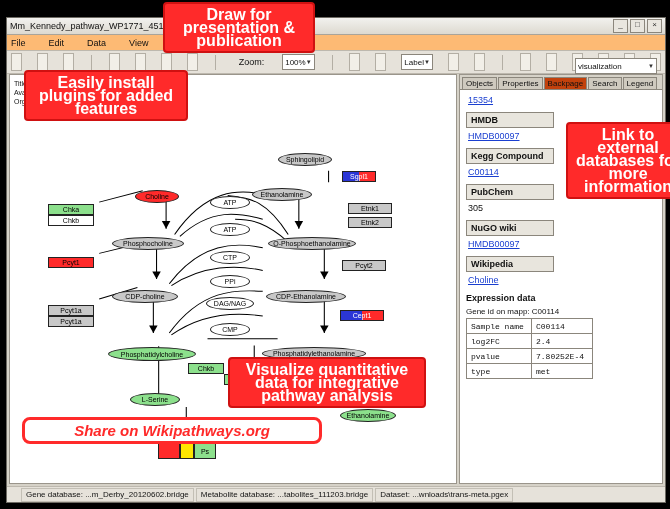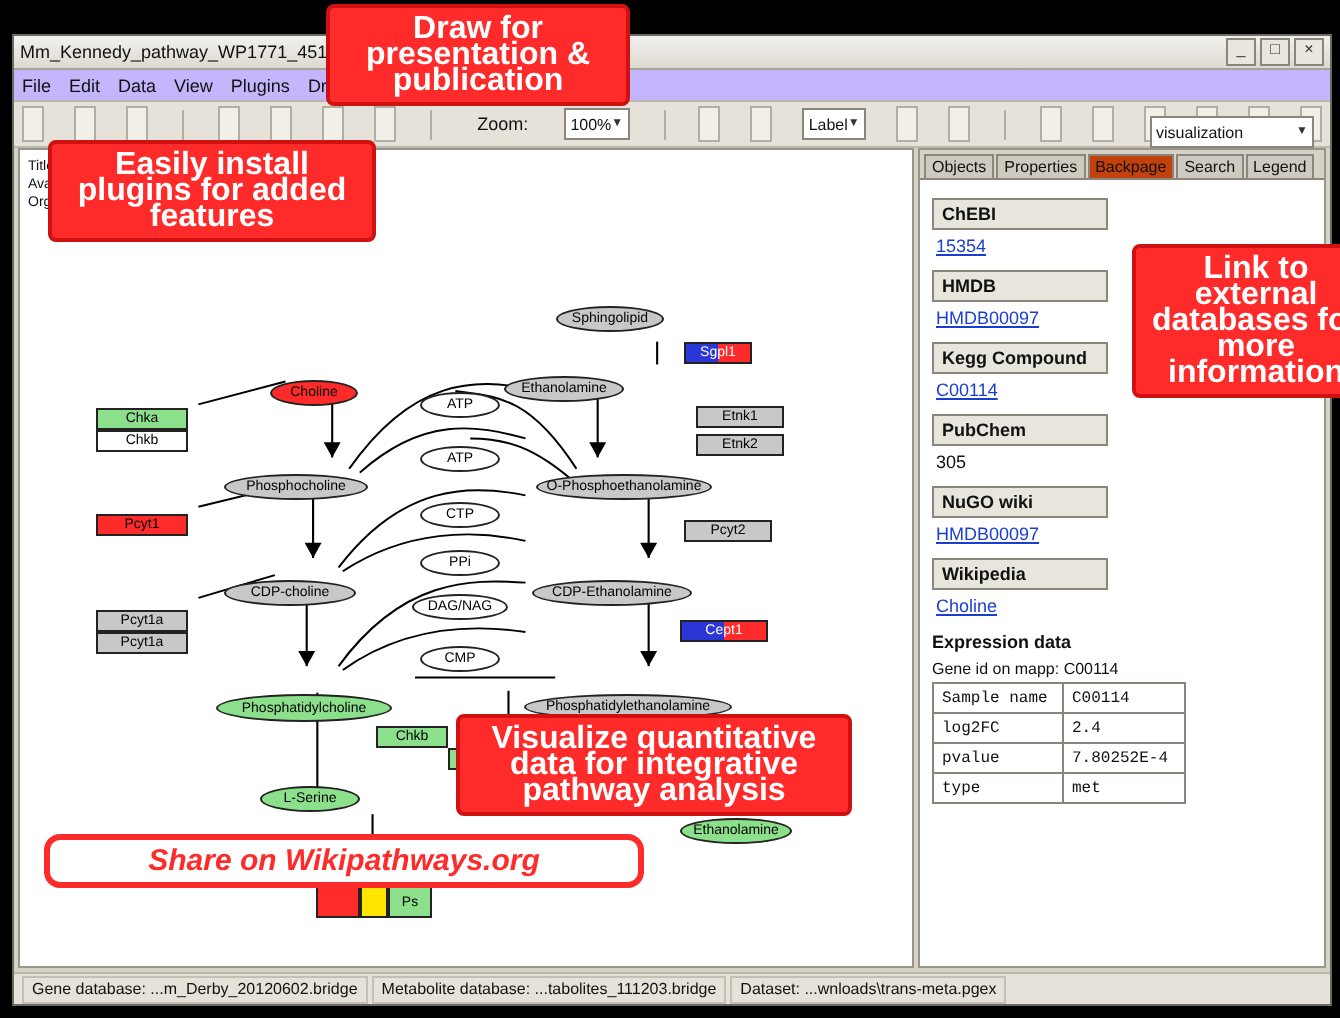--- a/index.html
+++ b/index.html
@@ -4,21 +4,21 @@
 <style>
   html,body{margin:0;padding:0;background:#000;}
   body{width:670px;height:509px;overflow:hidden;font-family:"Liberation Sans",sans-serif;}
   #root{position:relative;width:670px;height:509px;background:#000;}
 
   .win{position:absolute;left:6px;top:17px;width:658px;height:484px;background:#d6d2c8;border:1px solid #6d6a63;}
   .titlebar{height:16px;background:linear-gradient(#f2f1ee,#ddd9d0);border-bottom:1px solid #a9a49a;display:flex;align-items:center;padding:0 3px;}
   .titlebar .tb-title{font-size:9px;color:#111;flex:1;white-space:nowrap;overflow:hidden;}
   .tb-btns{display:flex;gap:2px;}
   .tb-btn{width:13px;height:12px;border:1px solid #8b867c;background:#e9e6df;font-size:8px;line-height:10px;text-align:center;color:#333;}
-  .menubar{height:15px;background:#c4b5fd;border-bottom:1px solid #bdb8ae;display:flex;align-items:center;padding:0 4px;gap:9px;}
+  .menubar{height:15px;background:#fdba74;border-bottom:1px solid #bdb8ae;display:flex;align-items:center;padding:0 4px;gap:23px;}
   .menubar span{font-size:9px;color:#111;}
   .toolbar{height:22px;background:#e6e2da;border-bottom:1px solid #bdb8ae;display:flex;align-items:center;padding:0 4px;gap:15px;}
   .tbicon{width:16px;height:16px;border:1px solid #b3aea4;background:#f2efe8;display:inline-block;}
   .tbsep{width:1px;height:15px;background:#b3aea4;margin:0 2px;}
   .zoomlabel{font-size:9px;margin-left:6px;margin-right:3px;color:#111;}
   .combo{height:14px;border:1px solid #8b867c;background:#fff;font-size:8px;display:flex;align-items:center;padding:0 2px;color:#111;}
   .combo .arrow{margin-left:auto;font-size:6px;color:#333;}
   .labelbox{width:40px;}
   .viscombo{position:absolute;right:8px;top:40px;width:76px;}
 
@@ -32,21 +32,21 @@
   .sect{border:1px solid #8b867c;background:#e8e5dd;font-weight:bold;font-size:9px;padding:2px 4px;margin:5px 0 2px 0;display:inline-block;min-width:78px;}
   .lnk{color:#1a3fd0;text-decoration:underline;font-size:9px;display:block;margin:1px 0 2px 2px;}
   .plain{font-size:9px;margin:1px 0 2px 2px;}
   .exprhdr{font-weight:bold;font-size:9px;margin:8px 0 4px 0;}
   .geneid{font-size:8px;margin-bottom:2px;}
   table.expr{border-collapse:collapse;font-size:8px;}
   table.expr td{border:1px solid #8b867c;padding:1px 4px;height:12px;font-family:Liberation Mono, monospace;}
   table.expr td.k{width:56px;}
   table.expr td.v{width:52px;text-align:left;}
 
-  .statusbar{position:absolute;left:0;right:0;bottom:0;height:15px;background:#e6e2da;border-top:1px solid #bdb8ae;display:flex;align-items:center;padding:0 4px;}
+  .statusbar{position:absolute;left:0;right:0;bottom:0;height:15px;background:#e6e2da;border-top:1px solid #bdb8ae;display:flex;align-items:center;padding:0 14px;}
   .statusbar .cell{font-size:8px;color:#111;border:1px solid #c3bfb5;padding:0 4px;margin-right:2px;height:12px;line-height:12px;}
 
   
   .leftmeta{position:absolute;left:4px;top:4px;font-size:7px;color:#111;line-height:9px;}
 
   
   .node{position:absolute;border:1px solid #222;font-size:7px;display:flex;align-items:center;justify-content:center;color:#000;box-sizing:border-box;}
   .ell{border-radius:50%;background:#fff;}
   .rect{background:#cfcfcf;}
   .white{background:#fff;}
@@ -283,21 +283,20 @@
 
       <div class="sidepanel">
         <div class="tabs">
           <div class="tab">Objects</div>
           <div class="tab">Properties</div>
           <div class="tab active">Backpage</div>
           <div class="tab">Search</div>
           <div class="tab">Legend</div>
         </div>
         <div class="panelbody">
-          <div class="sect">ChEBI</div>
           <a class="lnk" href="#">15354</a>
 
           <div class="sect">HMDB</div>
           <a class="lnk" href="#">HMDB00097</a>
 
           <div class="sect">Kegg Compound</div>
           <a class="lnk" href="#">C00114</a>
 
           <div class="sect">PubChem</div>
           <div class="plain">305</div>

